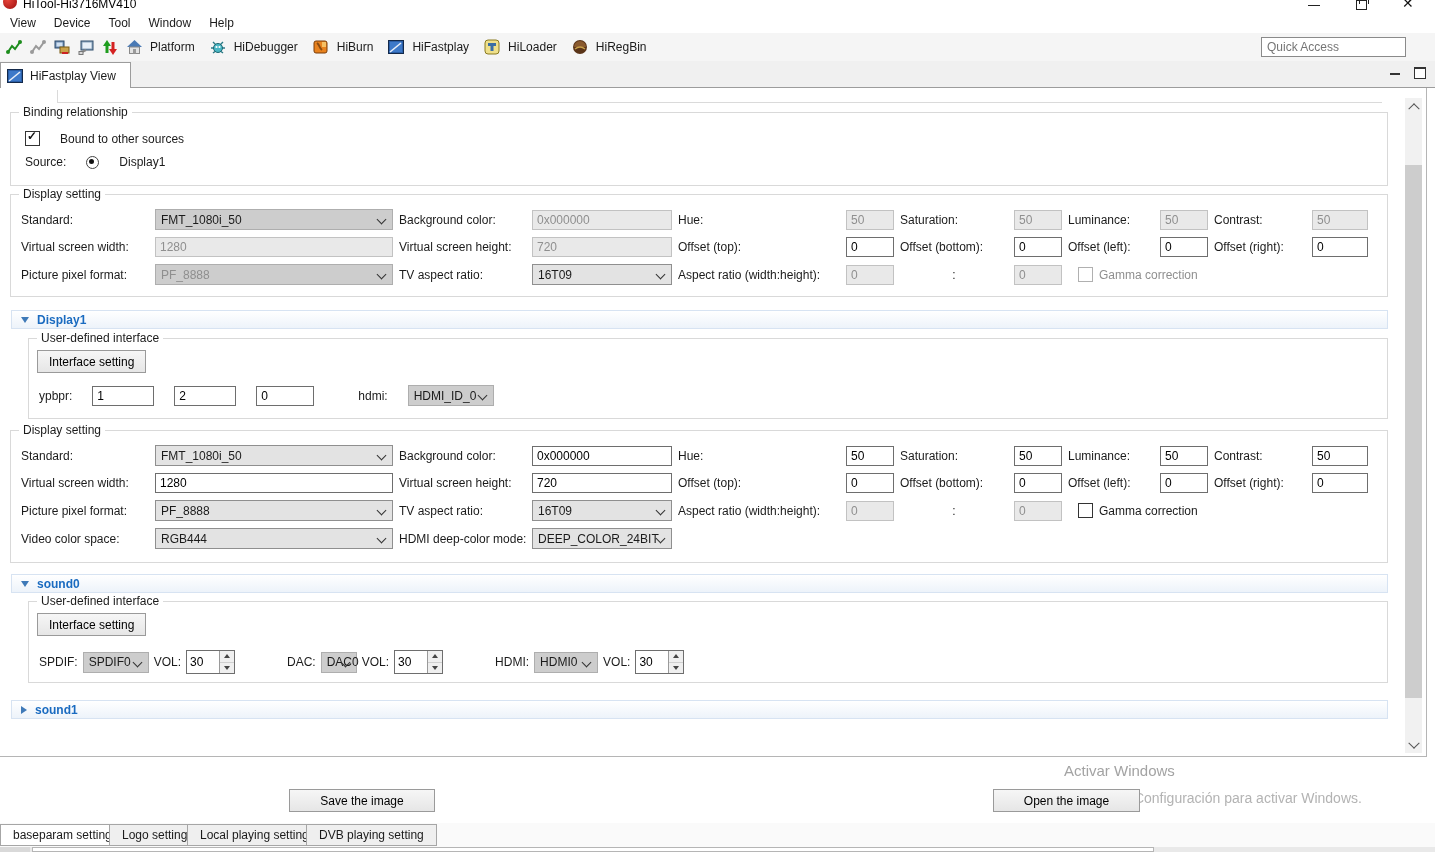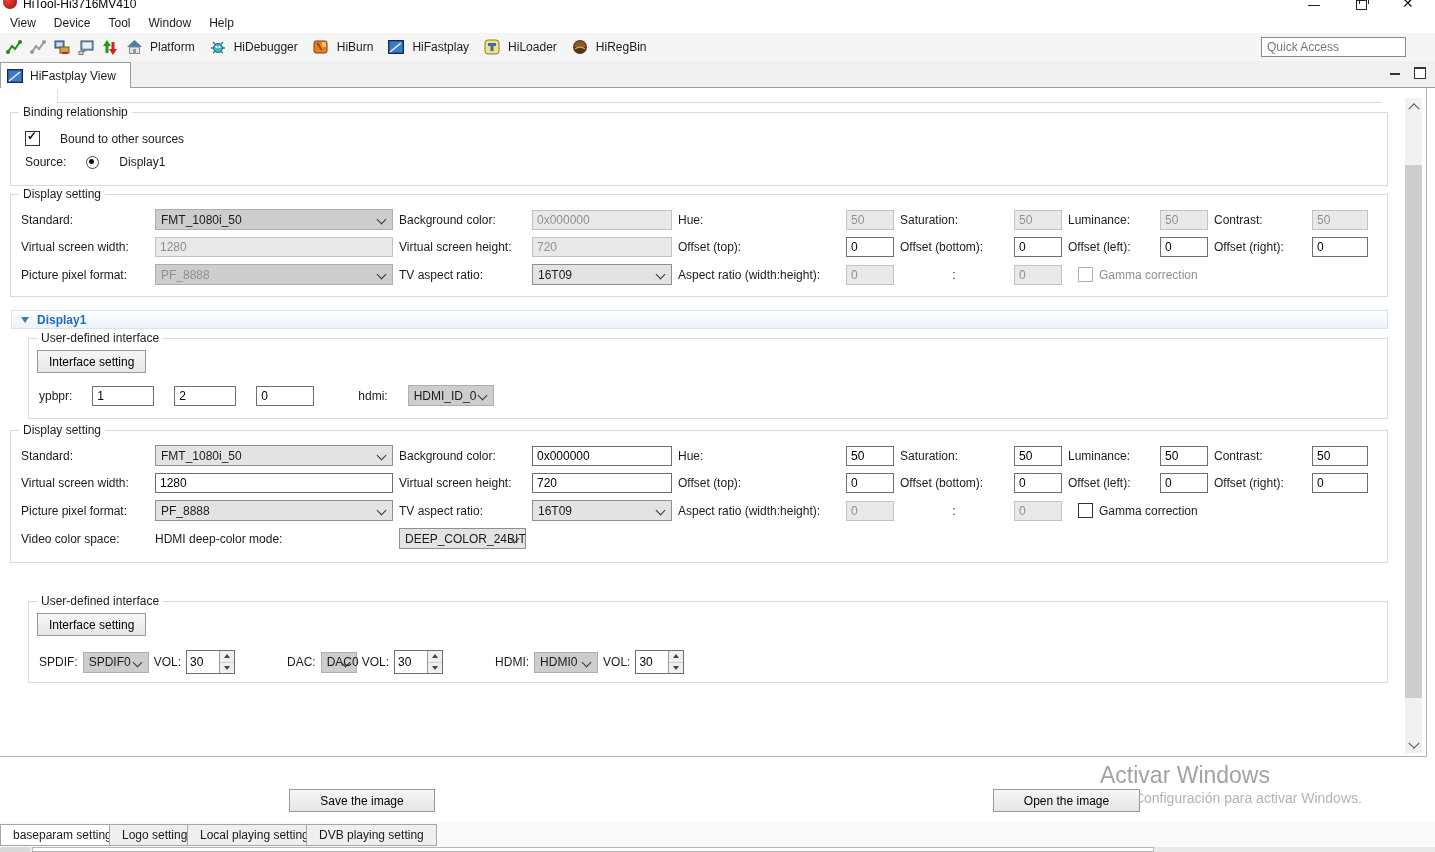--- a/index.html
+++ b/index.html
@@ -84,21 +84,21 @@
   .sb-arrow{position:absolute;left:0;width:17px;height:15px;display:flex;align-items:center;justify-content:center;background:#f1f1f1}
   .sb-up{top:0}.sb-dn{bottom:0}
   .chev-up{width:7px;height:7px;border-left:1.6px solid #555;border-top:1.6px solid #555;transform:rotate(45deg) translate(2px,2px)}
   .chev-dn{width:7px;height:7px;border-right:1.6px solid #555;border-bottom:1.6px solid #555;transform:rotate(45deg) translate(-2px,-2px)}
   .vthumb{position:absolute;left:0;top:67px;width:17px;height:533px;background:#cdcdcd}
   
   .footer{position:absolute;top:757px;left:0;right:0;height:66px;background:#fff}
   .prompt{position:absolute;left:10px;top:11px;white-space:nowrap}
   .btn-save{position:absolute;left:289px;top:32px;width:146px;height:23px;z-index:2}
   .btn-open{position:absolute;left:993px;top:32px;width:147px;height:23px;z-index:2}
-  .wm1{position:absolute;left:1100px;top:5px;font-size:23px;color:#a3a3a3;z-index:1;white-space:nowrap}
+  .wm1{position:absolute;left:1064px;top:5px;font-size:15px;color:#a3a3a3;z-index:1;white-space:nowrap}
   .wm2{position:absolute;left:1102px;top:33px;font-size:14px;color:#b3b3b3;z-index:1;white-space:nowrap}
   
   .bottombar{position:absolute;top:823px;left:0;right:0;height:29px;background:#fafafa}
   .btab{position:absolute;top:1px;height:22px;display:flex;align-items:center;padding:0 12px;
         border:1px solid #a6a6a6;background:#efefef;box-sizing:border-box;white-space:nowrap}
   .btab.active{background:#fff}
   .hscroll{position:absolute;top:24px;left:0;right:0;height:5px;background:#e9e9e9}
   .hblock{position:absolute;left:0;top:0;width:30px;height:5px;background:#d9d9d9}
   .hthumb{position:absolute;left:32px;top:0;width:1122px;height:5px;background:#fff;border:1px solid #b5b5b5;box-sizing:border-box}
 </style>
@@ -374,29 +374,37 @@
       <span class="lbl">Aspect ratio (width:height):</span>
       <input class="inp dis" readonly="" value="0" style="">
       <span class="lbl t-center">:</span>
       <input class="inp dis" readonly="" value="0" style="">
       <span class="span4 gamma-wrap">
         <span class="cb"></span>
         <span class="lbl">Gamma correction</span>
       </span>
 
       <span class="lbl">Video color space:</span>
+      <div class="combo">
+          <span>RGB444</span>
+          <span class="chev"></span>
+        </div>
       <span class="lbl">HDMI deep-color mode:</span>
       <div class="combo">
           <span>DEEP_COLOR_24BIT</span>
           <span class="chev"></span>
         </div>
       <span class="span8"></span>
     </div>
   </div>
 
+  <div class="expander" style="top:486px">
+    <span class="tri-down"></span>
+    <span class="hdr">sound0</span>
+  </div>
 
   <div class="groupbox" style="left:28px;top:513px;width:1360px;height:82px">
     <span class="legend">User-defined interface</span>
     <button class="btn btn-if">Interface setting</button>
     <div class="rowline" style="left:10px;top:48px;gap:5px">
       <span class="lbl">SPDIF:</span>
       <div class="combo dim" style="width:66px">
           <span>SPDIF0</span>
           <span class="chev"></span>
         </div>
@@ -444,20 +452,24 @@
               <span class="tri-up-s"></span>
             </span>
             <span class="sb">
               <span class="tri-dn-s"></span>
             </span>
           </span>
       </span>
     </div>
   </div>
 
+  <div class="expander" style="top:612px">
+    <span class="tri-right"></span>
+    <span class="hdr">sound1</span>
+  </div>
 
   <div class="vscroll">
     <span class="sb-arrow sb-up">
         <span class="chev-up"></span>
       </span>
     <span class="vthumb"></span>
     <span class="sb-arrow sb-dn">
         <span class="chev-dn"></span>
       </span>
   </div>

